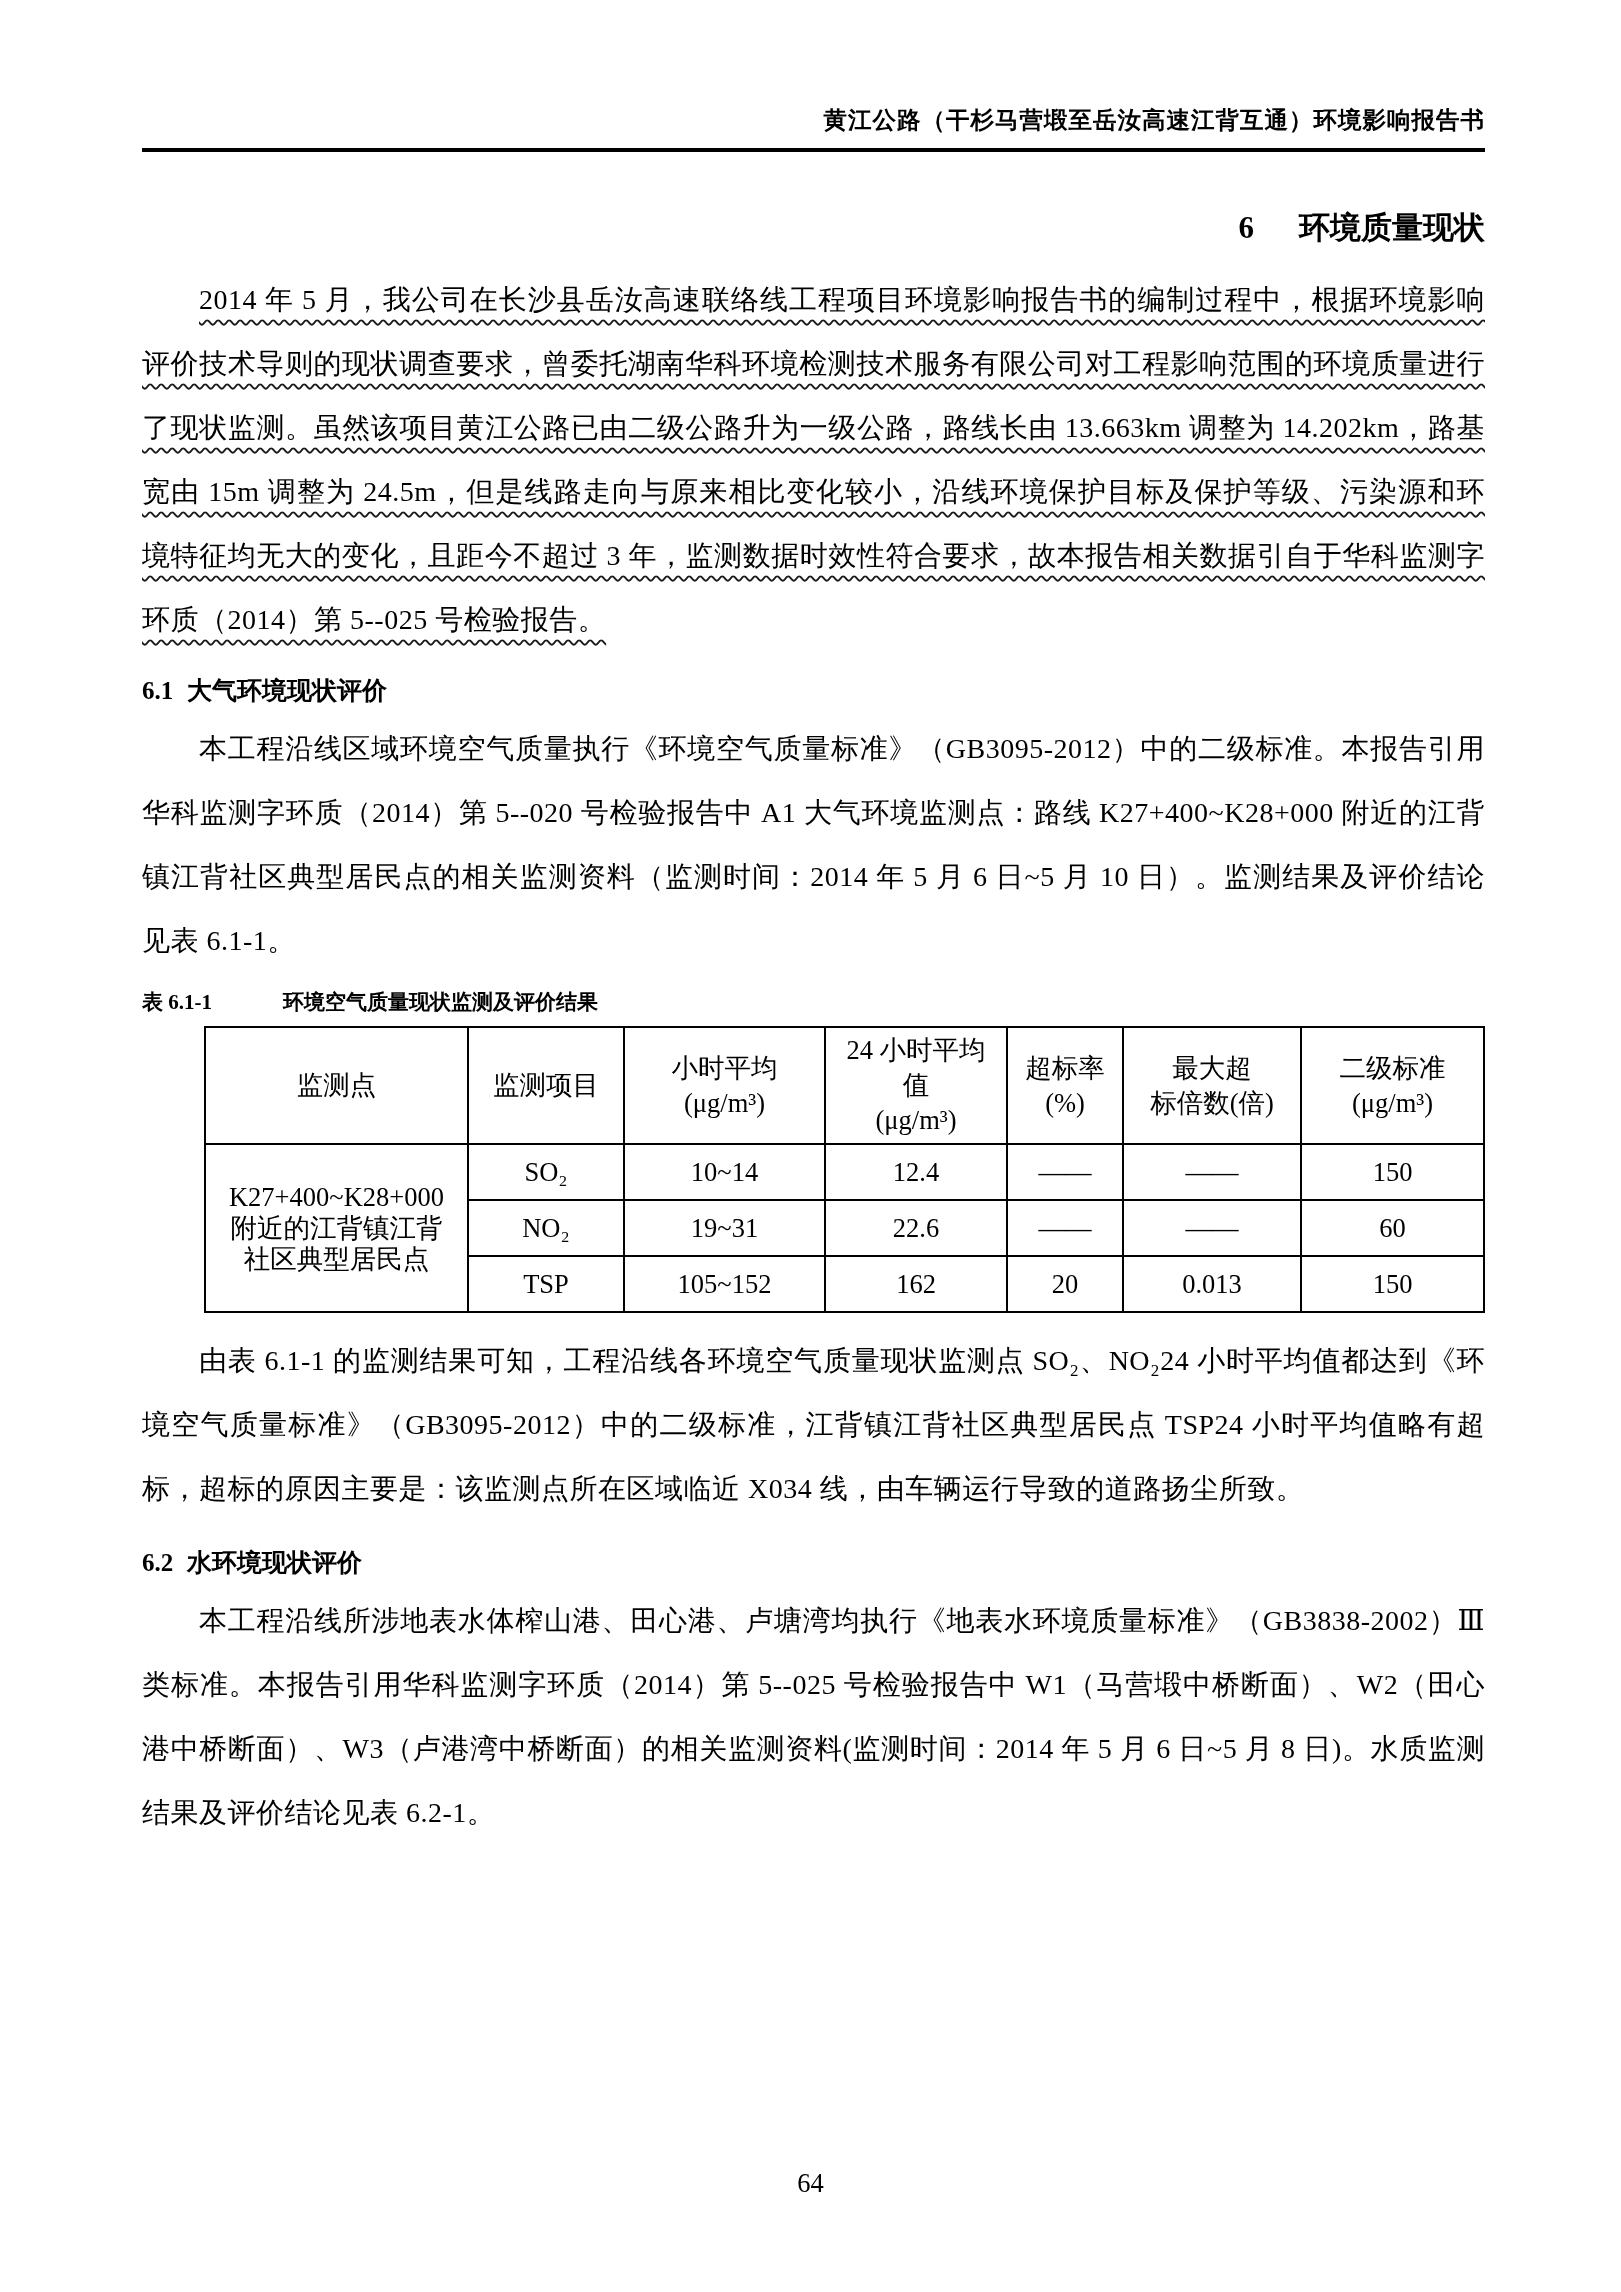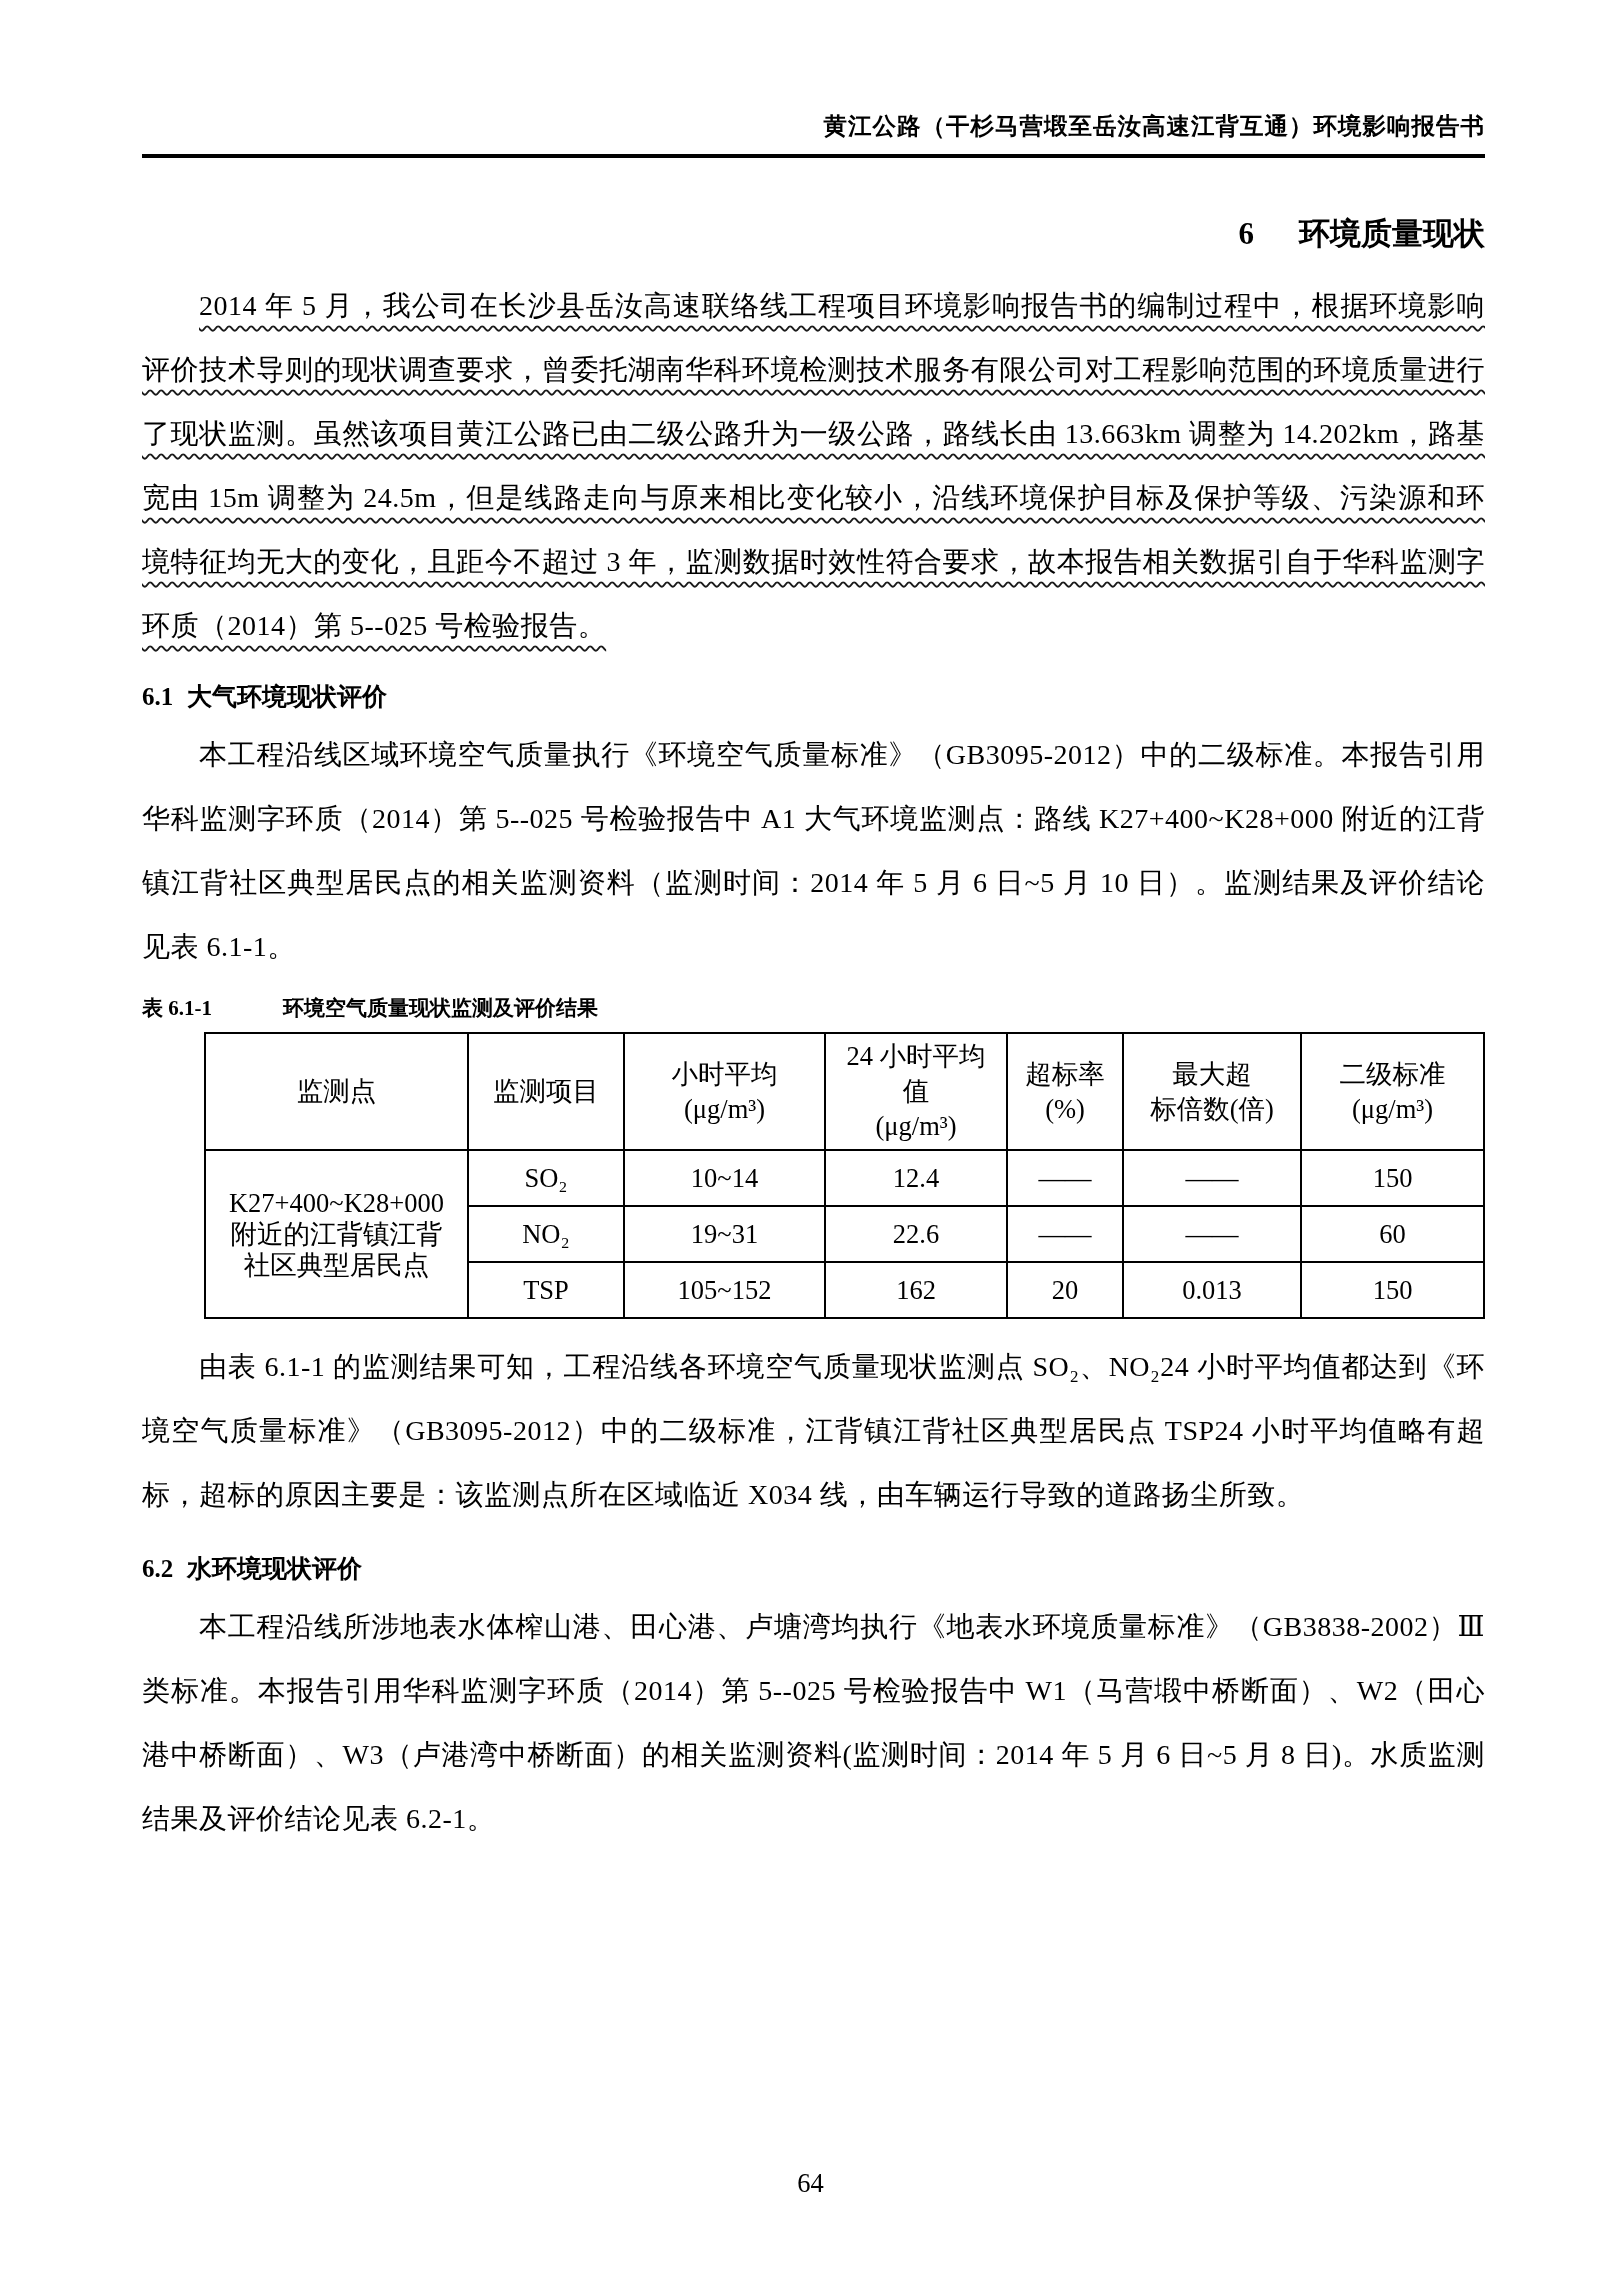--- a/index.html
+++ b/index.html
@@ -1,21 +1,21 @@
 <!DOCTYPE html>
 <html><head>
 <meta charset="utf-8">
 <style>
   html,body { margin:0; padding:0; background:#ffffff; }
   .page {
     width:1621px; height:2293px; position:relative; background:#ffffff;
     font-family:"Liberation Serif","DejaVu Serif",serif; color:#000;
     overflow:hidden;
   }
-  .content { padding:6px 136px 0 142px; }
+  .content { padding:0 136px 0 142px; }
 
   .doc-header {
     padding-top:104px; padding-bottom:11.8px; text-align:right;
     font-size:23.5px; font-weight:bold; letter-spacing:1px;
     border-bottom:4.9px solid #000;
   }
 
   .h-sec { margin:55px 0 0 0; font-size:31px; font-weight:bold;
            font-family:"Liberation Sans","DejaVu Sans",sans-serif;text-align:right; }
   .h-sec .num { font-family:"Liberation Serif","DejaVu Serif",serif; margin-right:45px; }
@@ -69,21 +69,21 @@
     <div class="h-sec">
       <span class="num">6</span><span>环境质量现状</span>
     </div>
 
     <p class="para wavy">2014 年 5 月，我公司在长沙县岳汝高速联络线工程项目环境影响报告书的编制过程中，根据环境影响评价技术导则的现状调查要求，曾委托湖南华科环境检测技术服务有限公司对工程影响范围的环境质量进行了现状监测。虽然该项目黄江公路已由二级公路升为一级公路，路线长由 13.663km 调整为 14.202km，路基宽由 15m 调整为 24.5m，但是线路走向与原来相比变化较小，沿线环境保护目标及保护等级、污染源和环境特征均无大的变化，且距今不超过 3 年，监测数据时效性符合要求，故本报告相关数据引自于华科监测字环质（2014）第 5--025 号检验报告。</p>
 
     <div class="h-sub">
       <span class="num">6.1</span><span>大气环境现状评价</span>
     </div>
 
-    <p class="para">本工程沿线区域环境空气质量执行《环境空气质量标准》（GB3095-2012）中的二级标准。本报告引用华科监测字环质（2014）第 5--025 号检验报告中 A1 大气环境监测点：路线 K27+400~K28+000 附近的江背镇江背社区典型居民点的相关监测资料（监测时间：2014 年 5 月 6 日~5 月 10 日）。监测结果及评价结论见表 6.1-1。</p>
+    <p class="para">本工程沿线区域环境空气质量执行《环境空气质量标准》（GB3095-2012）中的二级标准。本报告引用华科监测字环质（2014）第 5--020 号检验报告中 A1 大气环境监测点：路线 K27+400~K28+000 附近的江背镇江背社区典型居民点的相关监测资料（监测时间：2014 年 5 月 6 日~5 月 10 日）。监测结果及评价结论见表 6.1-1。</p>
 
     <div class="tbl-caption">
       <span class="cap-label">表 6.1-1</span><span>环境空气质量现状监测及评价结果</span>
     </div>
 
     <table class="air">
       <colgroup>
         <col style="width:263px">
           <col style="width:156px">
           <col style="width:201px">

